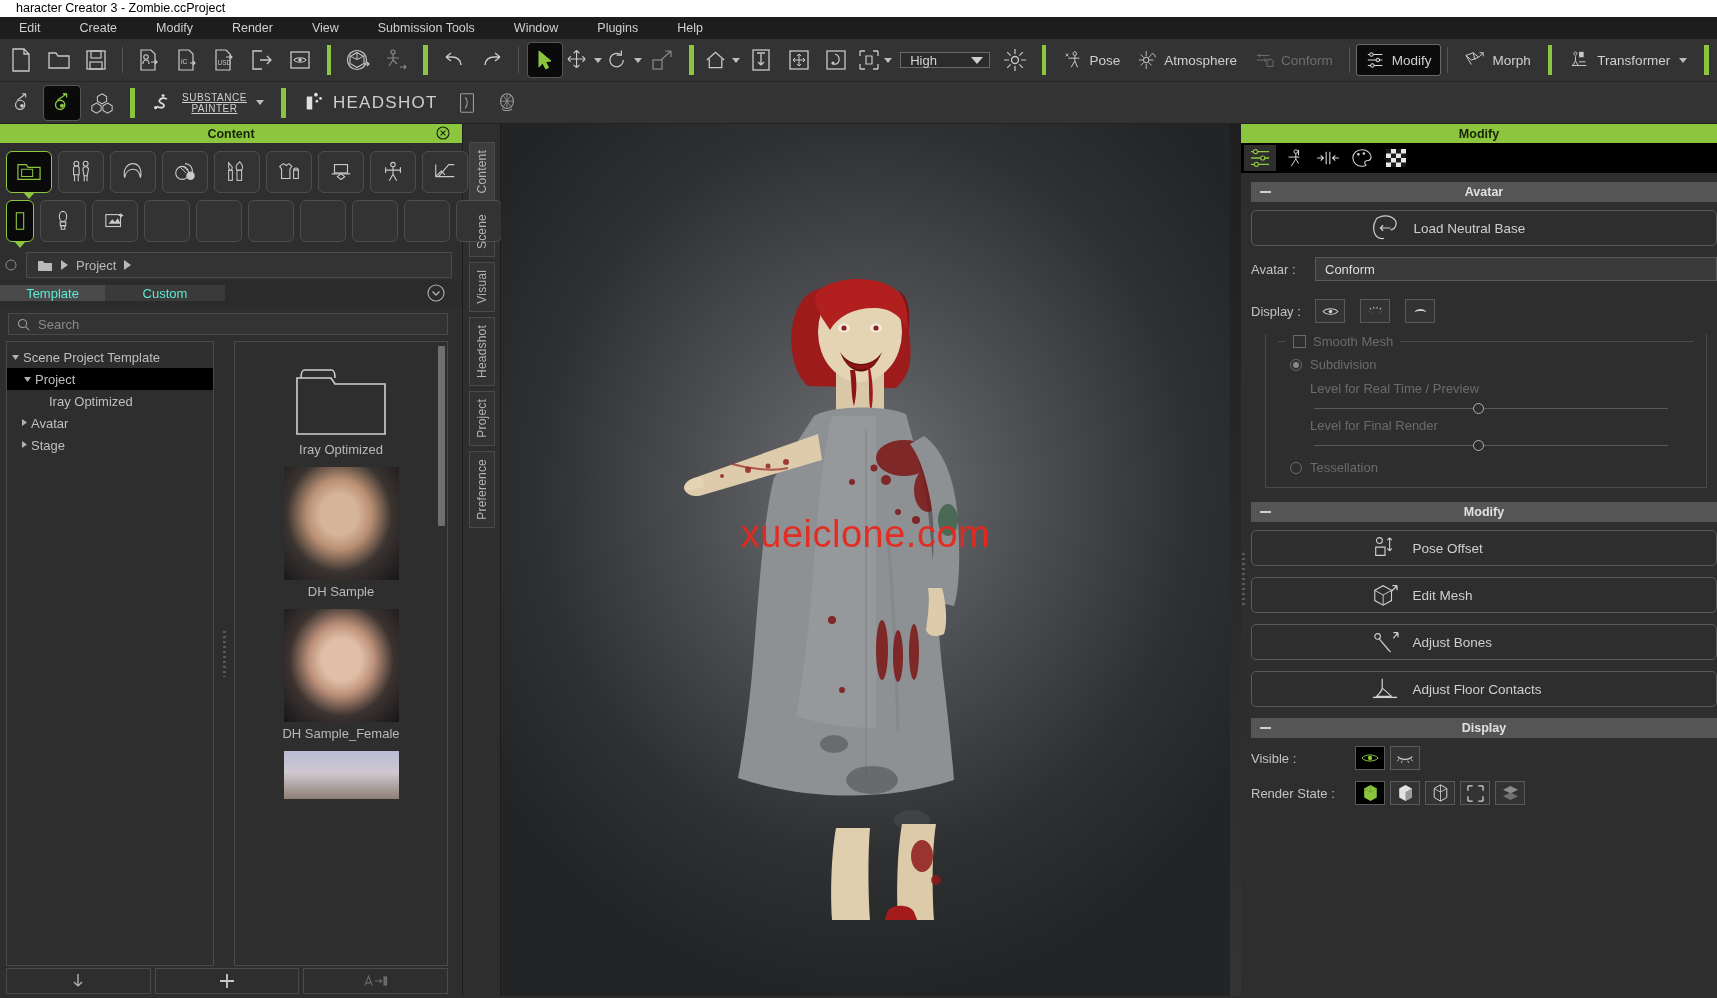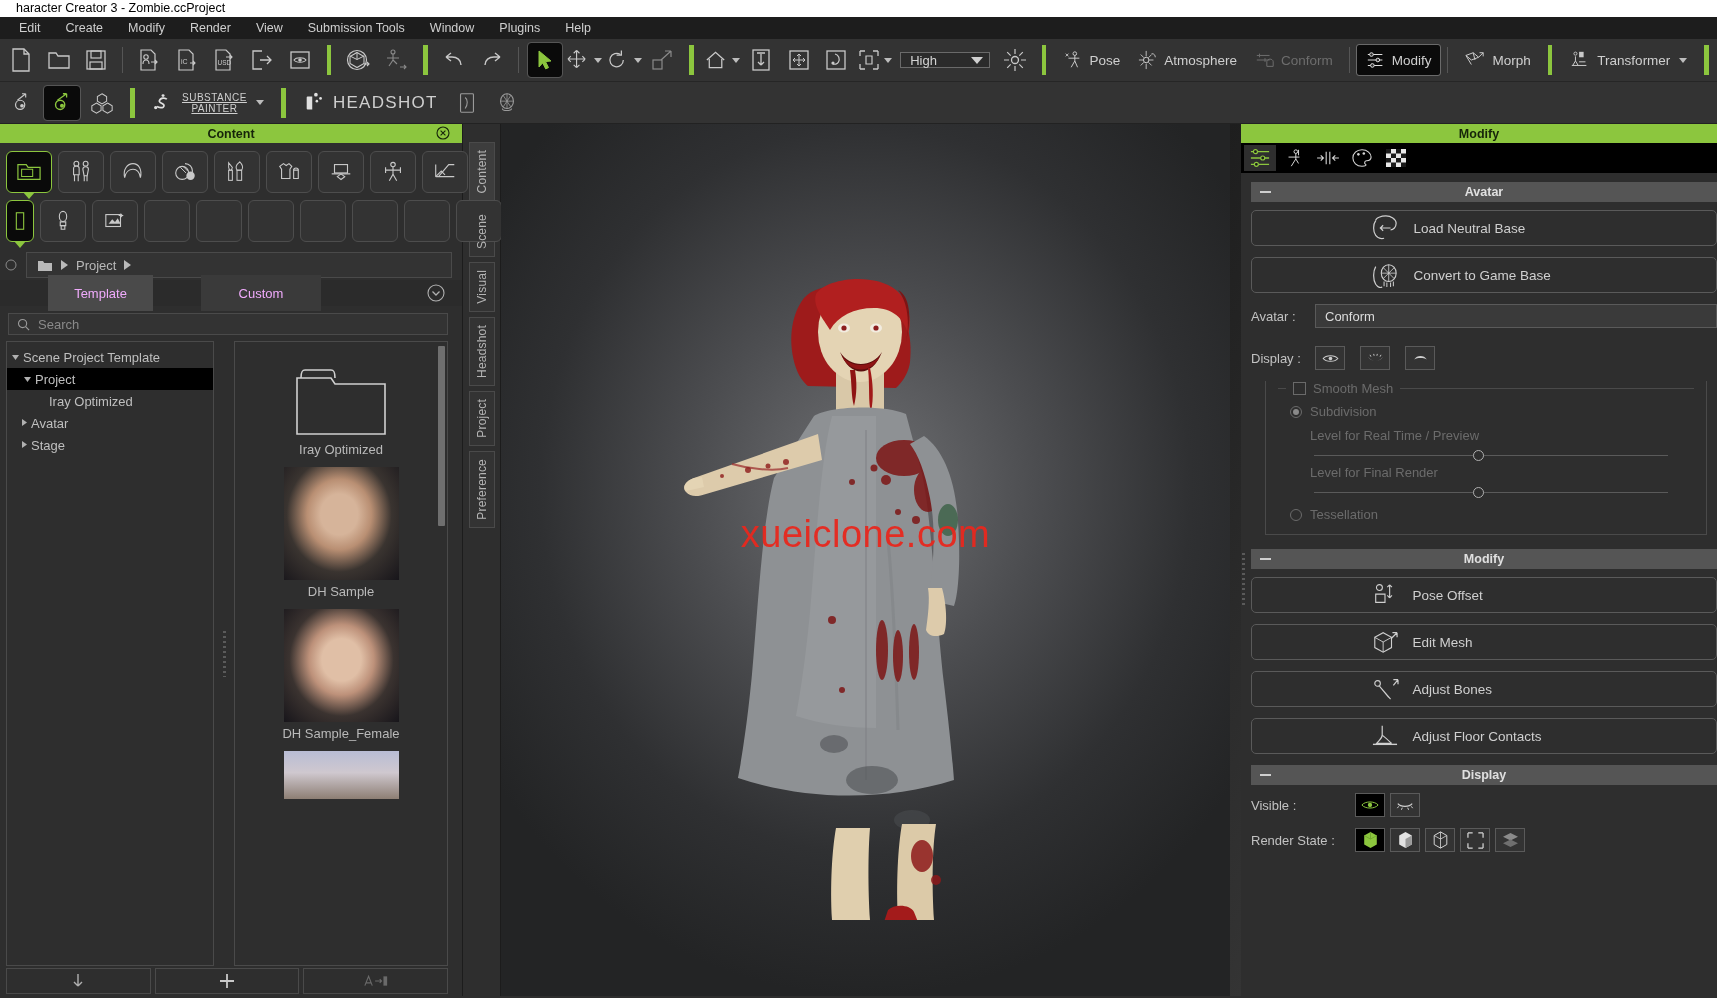--- a/index.html
+++ b/index.html
@@ -5,21 +5,21 @@
   * { box-sizing: border-box; margin:0; padding:0; }
   html,body { width:1717px; height:998px; overflow:hidden; background:#2e2e2e;
     font-family:"Liberation Sans", sans-serif; color:#c8c8c8; font-size:13px; }
 
   
   .titlebar { height:17px; background:#ffffff; color:#000; font-size:12.5px;
     line-height:17px; padding-left:16px; overflow:hidden; white-space:nowrap; }
 
   
   .menubar { height:22px; background:#1d1d1d; display:flex; align-items:center;
-    padding-left:8px; gap:3px; }
+    padding-left:8px; gap:17px; }
   .menubar .mi { padding:0 11px; font-size:12.5px; color:#cfcfcf; line-height:22px; cursor:default; }
 
   
   .toolbar { height:43px; background:#333333; display:flex; align-items:center;
     padding-left:2px; border-bottom:1px solid #262626; }
   .toolbar2 { height:42px; background:#333333; display:flex; align-items:center;
     padding-left:2px; border-bottom:1px solid #222; }
   .tbtn { width:36px; height:34px; display:flex; align-items:center; justify-content:center;
     border-radius:3px; margin:0 2px; }
   .tbtn.active { background:#0a0a0a; outline:1px solid #555; }
@@ -61,22 +61,22 @@
   .icell.small { width:28px; }
 
   .breadcrumbRow { display:flex; align-items:center; padding:0 10px 0 4px; height:30px; gap:8px; }
   .bcBack { width:14px; display:flex; justify-content:center; }
   .breadcrumb { flex:1; height:26px; border:1px solid #4a4a4a; background:#333;
      display:flex; align-items:center; gap:8px; padding:0 10px; font-size:13px; color:#b9b9b9; }
   .bcArrow { width:0;height:0;border-top:5px solid transparent;border-bottom:5px solid transparent;
      border-left:7px solid #b9b9b9; }
 
   .tabRow { display:flex; align-items:center; height:26px; background:#2b2b2b; position:relative; }
-  .tab { height:36px; display:flex; align-items:center; justify-content:center;
-     font-size:13px; color:#f0abfc;margin-left:48px; }
+  .tab { height:16px; display:flex; align-items:center; justify-content:center;
+     font-size:13px; color:#5eead4; }
   .tab.a { width:105px; background:#4a4a4a; }
   .tab.b { width:120px; background:#3a3a3a; }
   .tabRow .chev { position:absolute; right:17px; top:4px; }
 
   .searchRow { padding:7px 14px 6px 8px; }
   .searchBox { height:22px; border:1px solid #4a4a4a; background:#333; display:flex;
      align-items:center; gap:8px; padding:0 8px; }
   .searchBox input { background:transparent; border:0; outline:0; color:#9a9a9a;
      font-size:13px; font-family:"Liberation Sans",sans-serif; width:100%; }
   .searchBox input::placeholder { color:#8a8a8a; }
@@ -882,31 +882,20 @@
             <span>
               <svg width="30" height="26" viewBox="0 0 32 28">
                   <path d="M6 6c0-3 6-5 11-5s11 3 11 8c0 4-3 7-6 7" fill="none" stroke="#cfcfcf" stroke-width="1.3"></path>
                   <path d="M6 6c-3 4-3 12 0 16 2 3 6 4 9 3" fill="none" stroke="#cfcfcf" stroke-width="1.3"></path>
                   <path d="M22 14H11m3-3-3 3 3 3" fill="none" stroke="#cfcfcf" stroke-width="1.3"></path>
                 </svg>
             </span>
             <span class="lbl">Load Neutral Base</span>
           </div>
 
-          <div class="bigBtn">
-            <span>
-              <svg width="30" height="26" viewBox="0 0 32 28">
-                  <path d="M6 5c-3 5-3 14 0 19 2 3 5 4 7 3" fill="none" stroke="#cfcfcf" stroke-width="1.3"></path>
-                  <ellipse cx="20" cy="12" rx="8" ry="9" fill="none" stroke="#cfcfcf" stroke-width="1.2"></ellipse>
-                  <path d="M20 3v18M12 12h16M14 6l12 12M26 6 14 18" stroke="#cfcfcf" stroke-width=".9" fill="none"></path>
-                  <path d="M15 21v5M18 22v5M22 22v5M25 21v5" stroke="#cfcfcf" stroke-width="1.1"></path>
-                </svg>
-            </span>
-            <span class="lbl">Convert to Game Base</span>
-          </div>
 
           <div class="fieldRow">
             <span class="flab">Avatar :</span>
             <span class="txtField">Conform</span>
           </div>
 
           <div class="fieldRow">
             <span class="flab">Display :</span>
             <span class="sqBtn">
                 <svg width="17" height="11" viewBox="0 0 18 12">

